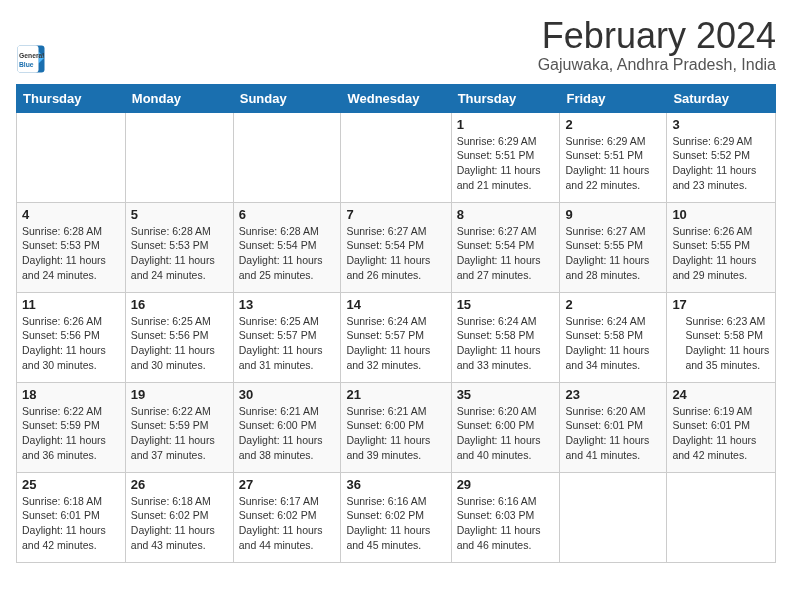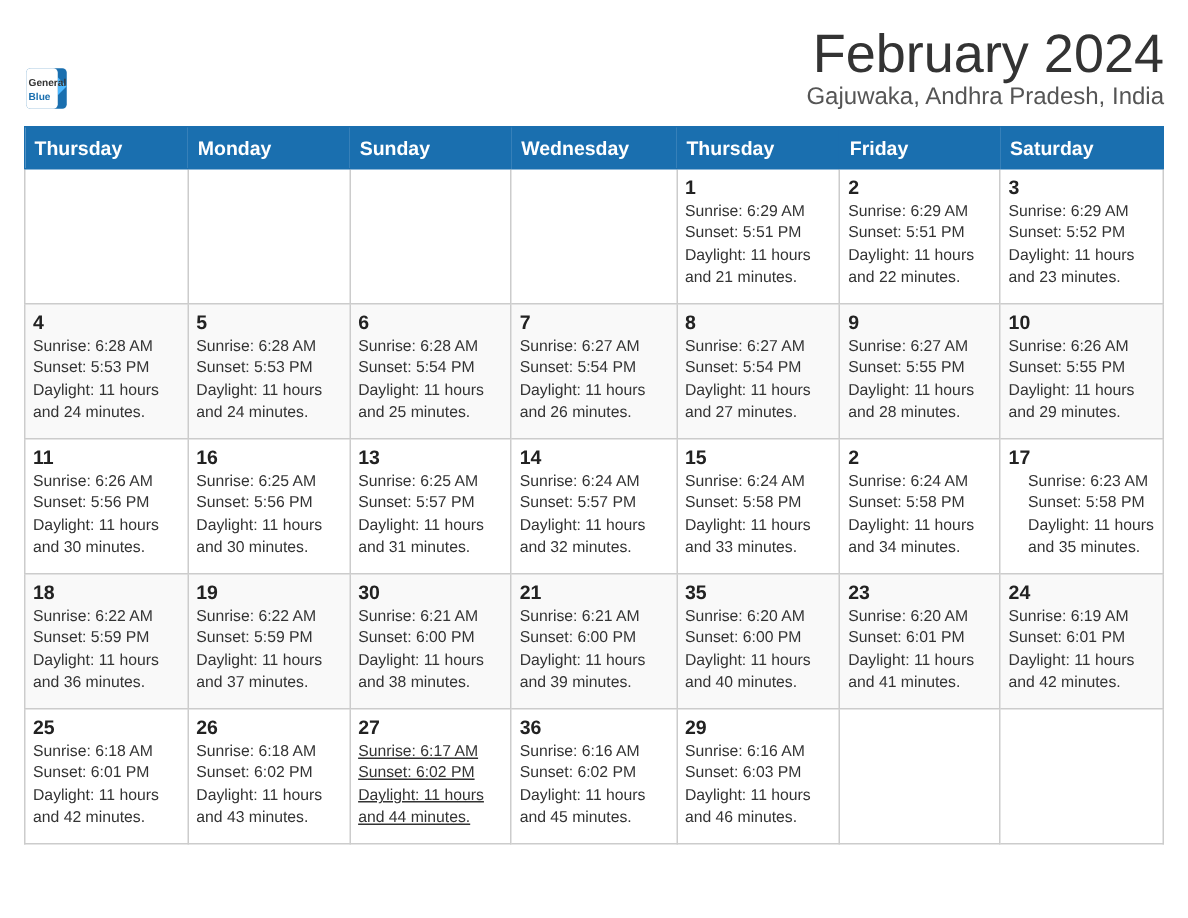--- a/index.html
+++ b/index.html
@@ -275,21 +275,21 @@
 Daylight: 11 hours and 42 minutes.</div>
         </td>
         <td>
           <div class="day-number">26</div>
           <div class="day-info" style="white-space: pre-line;">Sunrise: 6:18 AM
 Sunset: 6:02 PM
 Daylight: 11 hours and 43 minutes.</div>
         </td>
         <td>
           <div class="day-number">27</div>
-          <div class="day-info" style="white-space: pre-line; text-decoration: underline;">Sunrise: 6:17 AM
+          <div class="day-info" style="white-space: pre-line;">Sunrise: 6:17 AM
 Sunset: 6:02 PM
 Daylight: 11 hours and 44 minutes.</div>
         </td>
         <td>
           <div class="day-number">36</div>
           <div class="day-info" style="white-space: pre-line;">Sunrise: 6:16 AM
 Sunset: 6:02 PM
 Daylight: 11 hours and 45 minutes.</div>
         </td>
         <td>

